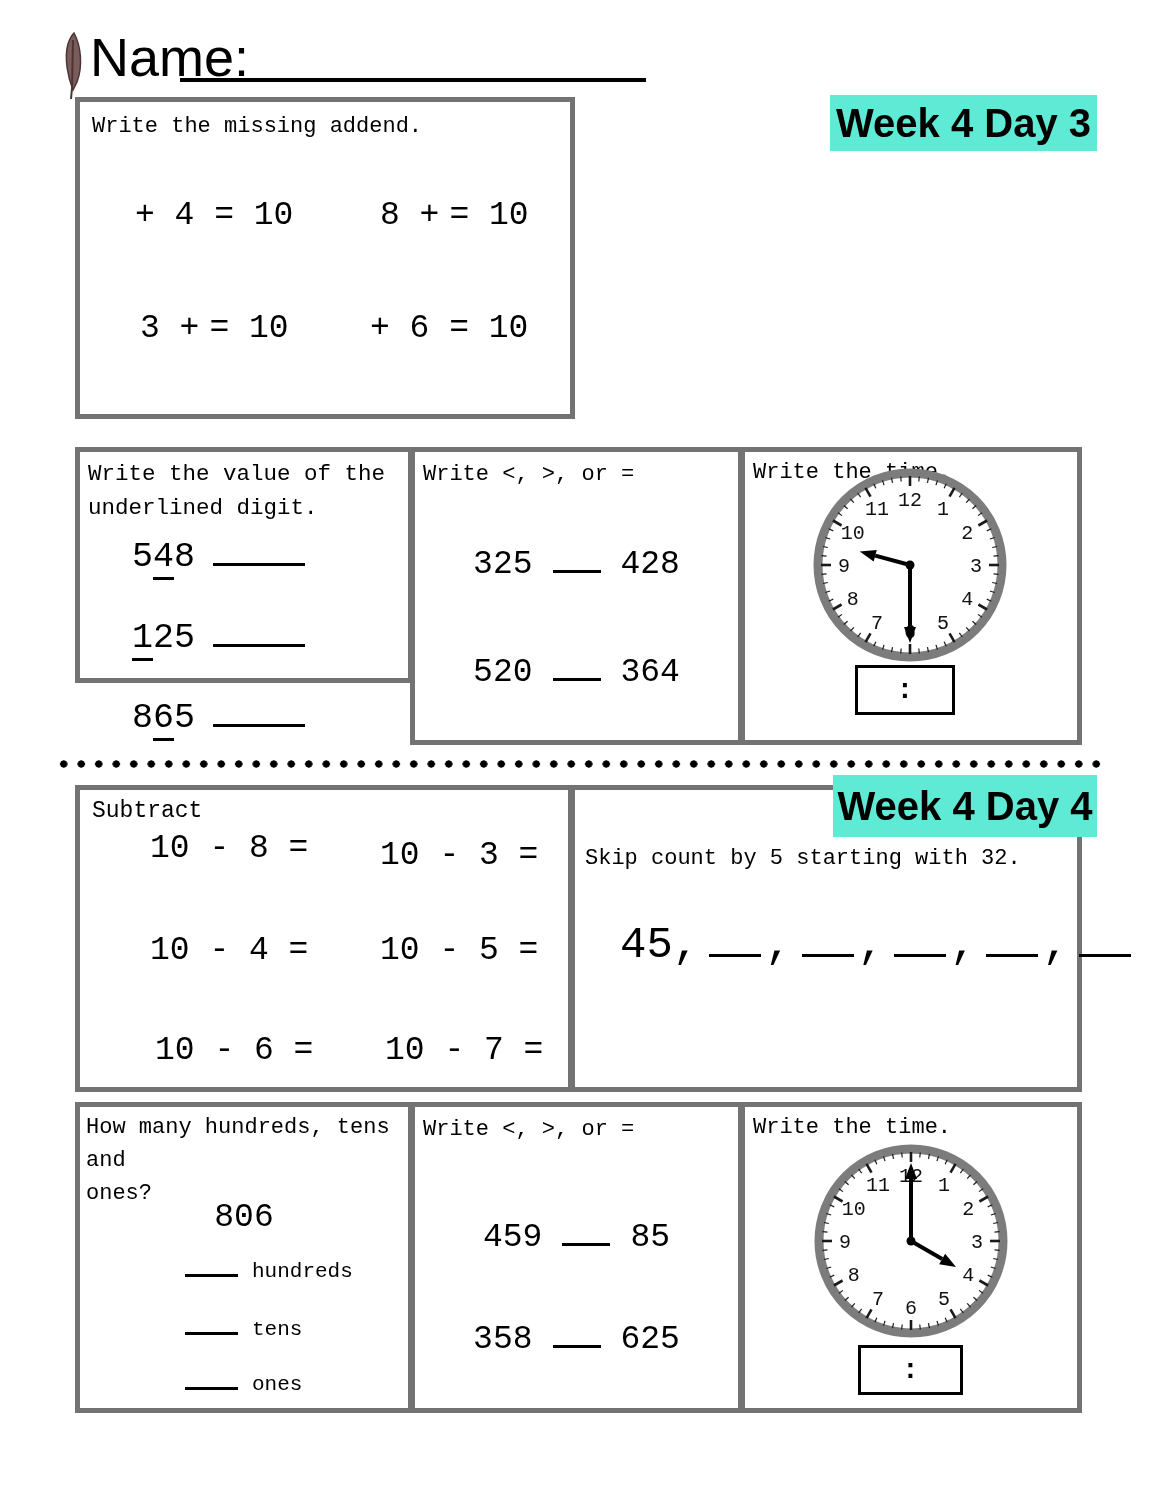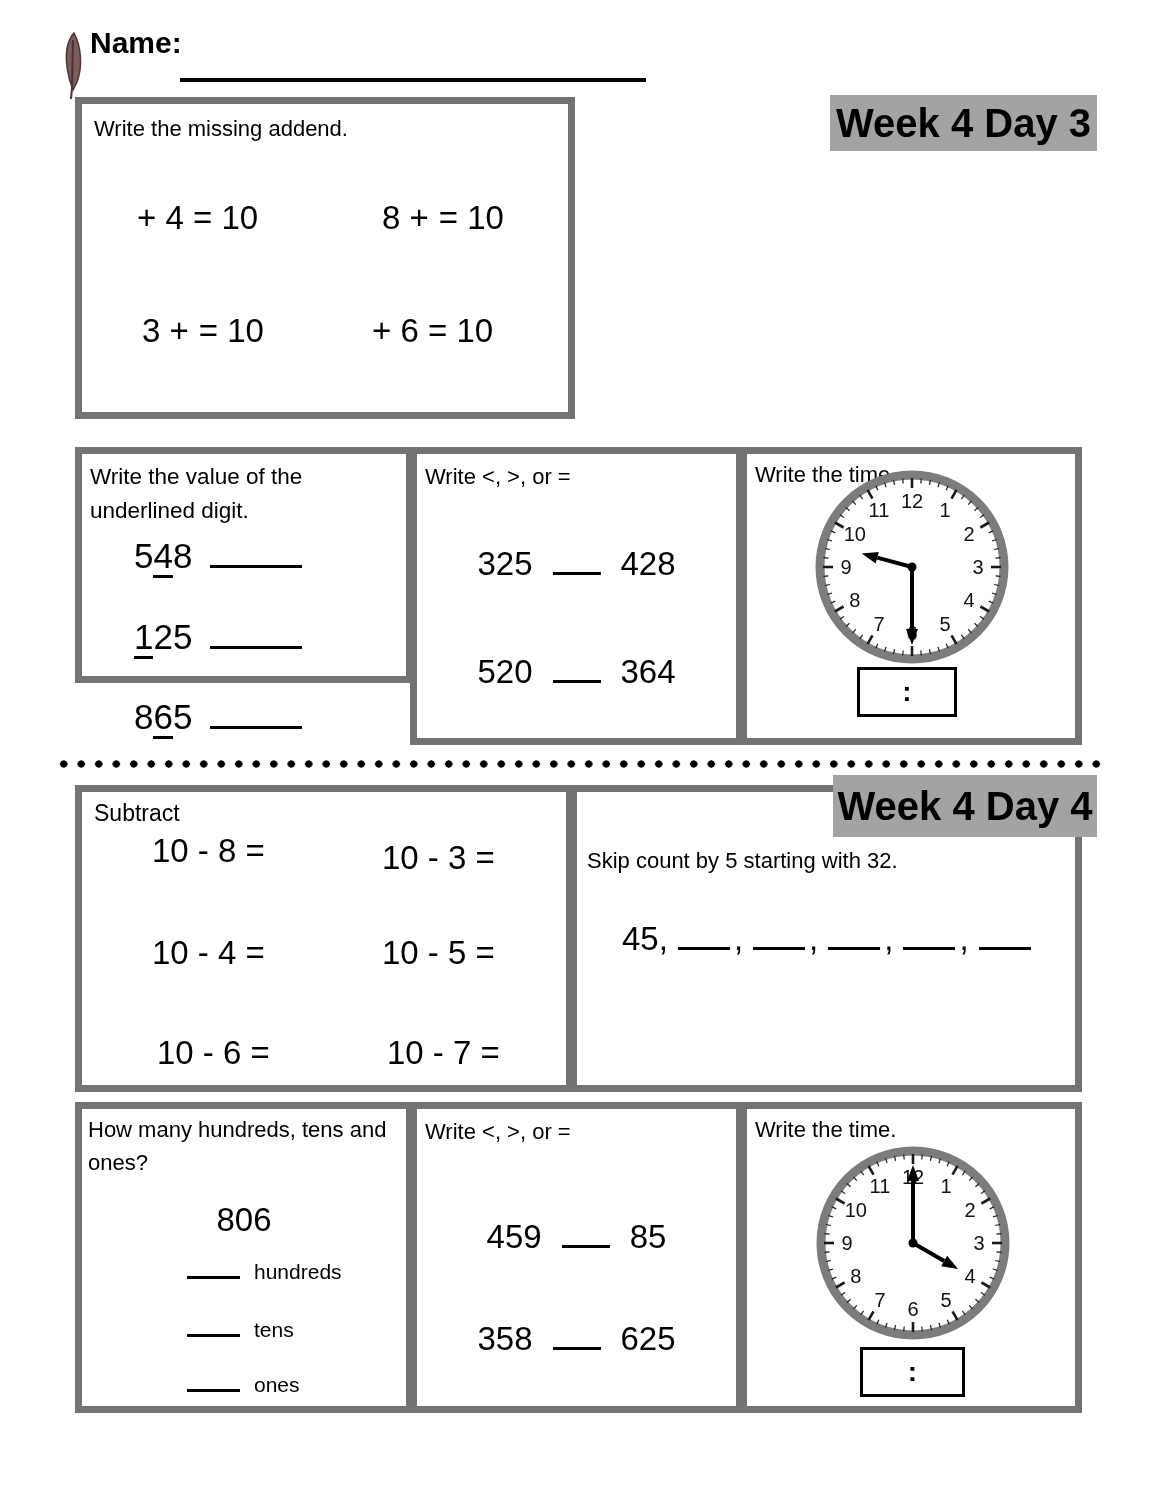--- a/index.html
+++ b/index.html
@@ -1,58 +1,58 @@
 <!DOCTYPE html>
 <html><head>
 <meta charset="utf-8">
 <style>
   html,body{margin:0;padding:0;background:#fff;}
   .sheet{
     position:relative;width:1159px;height:1500px;background:#fff;
     font-family:"Liberation Sans",sans-serif;color:#000;overflow:hidden;
   }
-  .box{position:absolute;border:7px solid #737373;background:#fff;box-sizing:border-box;}
+  .box{position:absolute;border:5px solid #737373;background:#fff;box-sizing:border-box;font-family:Liberation Mono, monospace;}
   .box-label{position:absolute;font-size:22px;line-height:1.5;white-space:nowrap;}
   .box-label.wrap{white-space:normal;}
   .day-header{
-    position:absolute;background:#a3a3a3;color:#000;
+    position:absolute;background:#5eead4;color:#000;
     font-size:40px;font-weight:bold;text-align:center;
     display:flex;align-items:center;justify-content:center;z-index:5;
   }
   .problem{position:absolute;font-size:33px;white-space:nowrap;}
   .problem > span{margin:0 5px;}
   .problem > span:empty{display:none;margin:0;}
   .blank{display:inline-block;border-bottom:3px solid #000;height:0.82em;vertical-align:baseline;}
   .b48{width:48px}.b52{width:52px}.b53{width:53px}.b78{width:78px}.b92{width:92px}
   .numbers-line{position:absolute;left:0;right:0;text-align:center;font-size:34px;white-space:pre;}
   .blank-row{position:absolute;left:0;right:0;text-align:center;font-size:30px;white-space:nowrap;}
   .blank-row .blank{margin-left:10px;}
   .blank-row .comma{margin-right:6px;}
   .compare-item{position:absolute;left:0;right:0;text-align:center;font-size:33px;white-space:nowrap;margin-top:9px;}
   .compare-item > span{margin:0 10px;}
   .pv-item{position:absolute;font-size:35px;white-space:nowrap;}
   .pv-item .under{border-bottom:3.5px solid #000;}
   .pv-item .blank{margin-left:18px;}
-  .skip-line{position:absolute;font-size:33px;white-space:nowrap;}
+  .skip-line{position:absolute;font-size:44px;white-space:nowrap;}
   .skip-line .blank{margin:0 4px 0 10px;}
   .hto-row{position:absolute;font-size:21px;white-space:nowrap;}
   .hto-row .blank{margin-right:14px;}
   .hto-number{position:absolute;left:0;right:0;text-align:center;font-size:33px;}
   .clock{position:absolute;width:200px;height:200px;}
   .time-box{
     position:absolute;border:3px solid #000;background:#fff;box-sizing:border-box;
     display:flex;align-items:center;justify-content:center;
     font-size:28px;font-weight:bold;
   }
   .dotted-sep{
     position:absolute;height:12px;
     background-image:radial-gradient(circle, #000 0 3.4px, transparent 3.9px);
     background-size:17.5px 12px;background-repeat:repeat-x;
   }
-  .name-label{position:absolute;font-size:30px;font-weight:bold;}
+  .name-label{position:absolute;font-size:54px;}
   .name-line{position:absolute;height:4px;background:#000;}
   .quill{position:absolute;}
 </style>
 </head>
 <body>
 
 <div class="sheet">
 
   <svg class="quill" style="left:54px;top:30px" width="38" height="72" viewBox="0 0 38 72">
     <path d="M20 3 C27 16 29 36 23 52 L19 60 C14 48 10 28 14 14 C16 8 18 5 20 3 Z" fill="#7a5c5c" stroke="#4c3434" stroke-width="1.5"></path>

